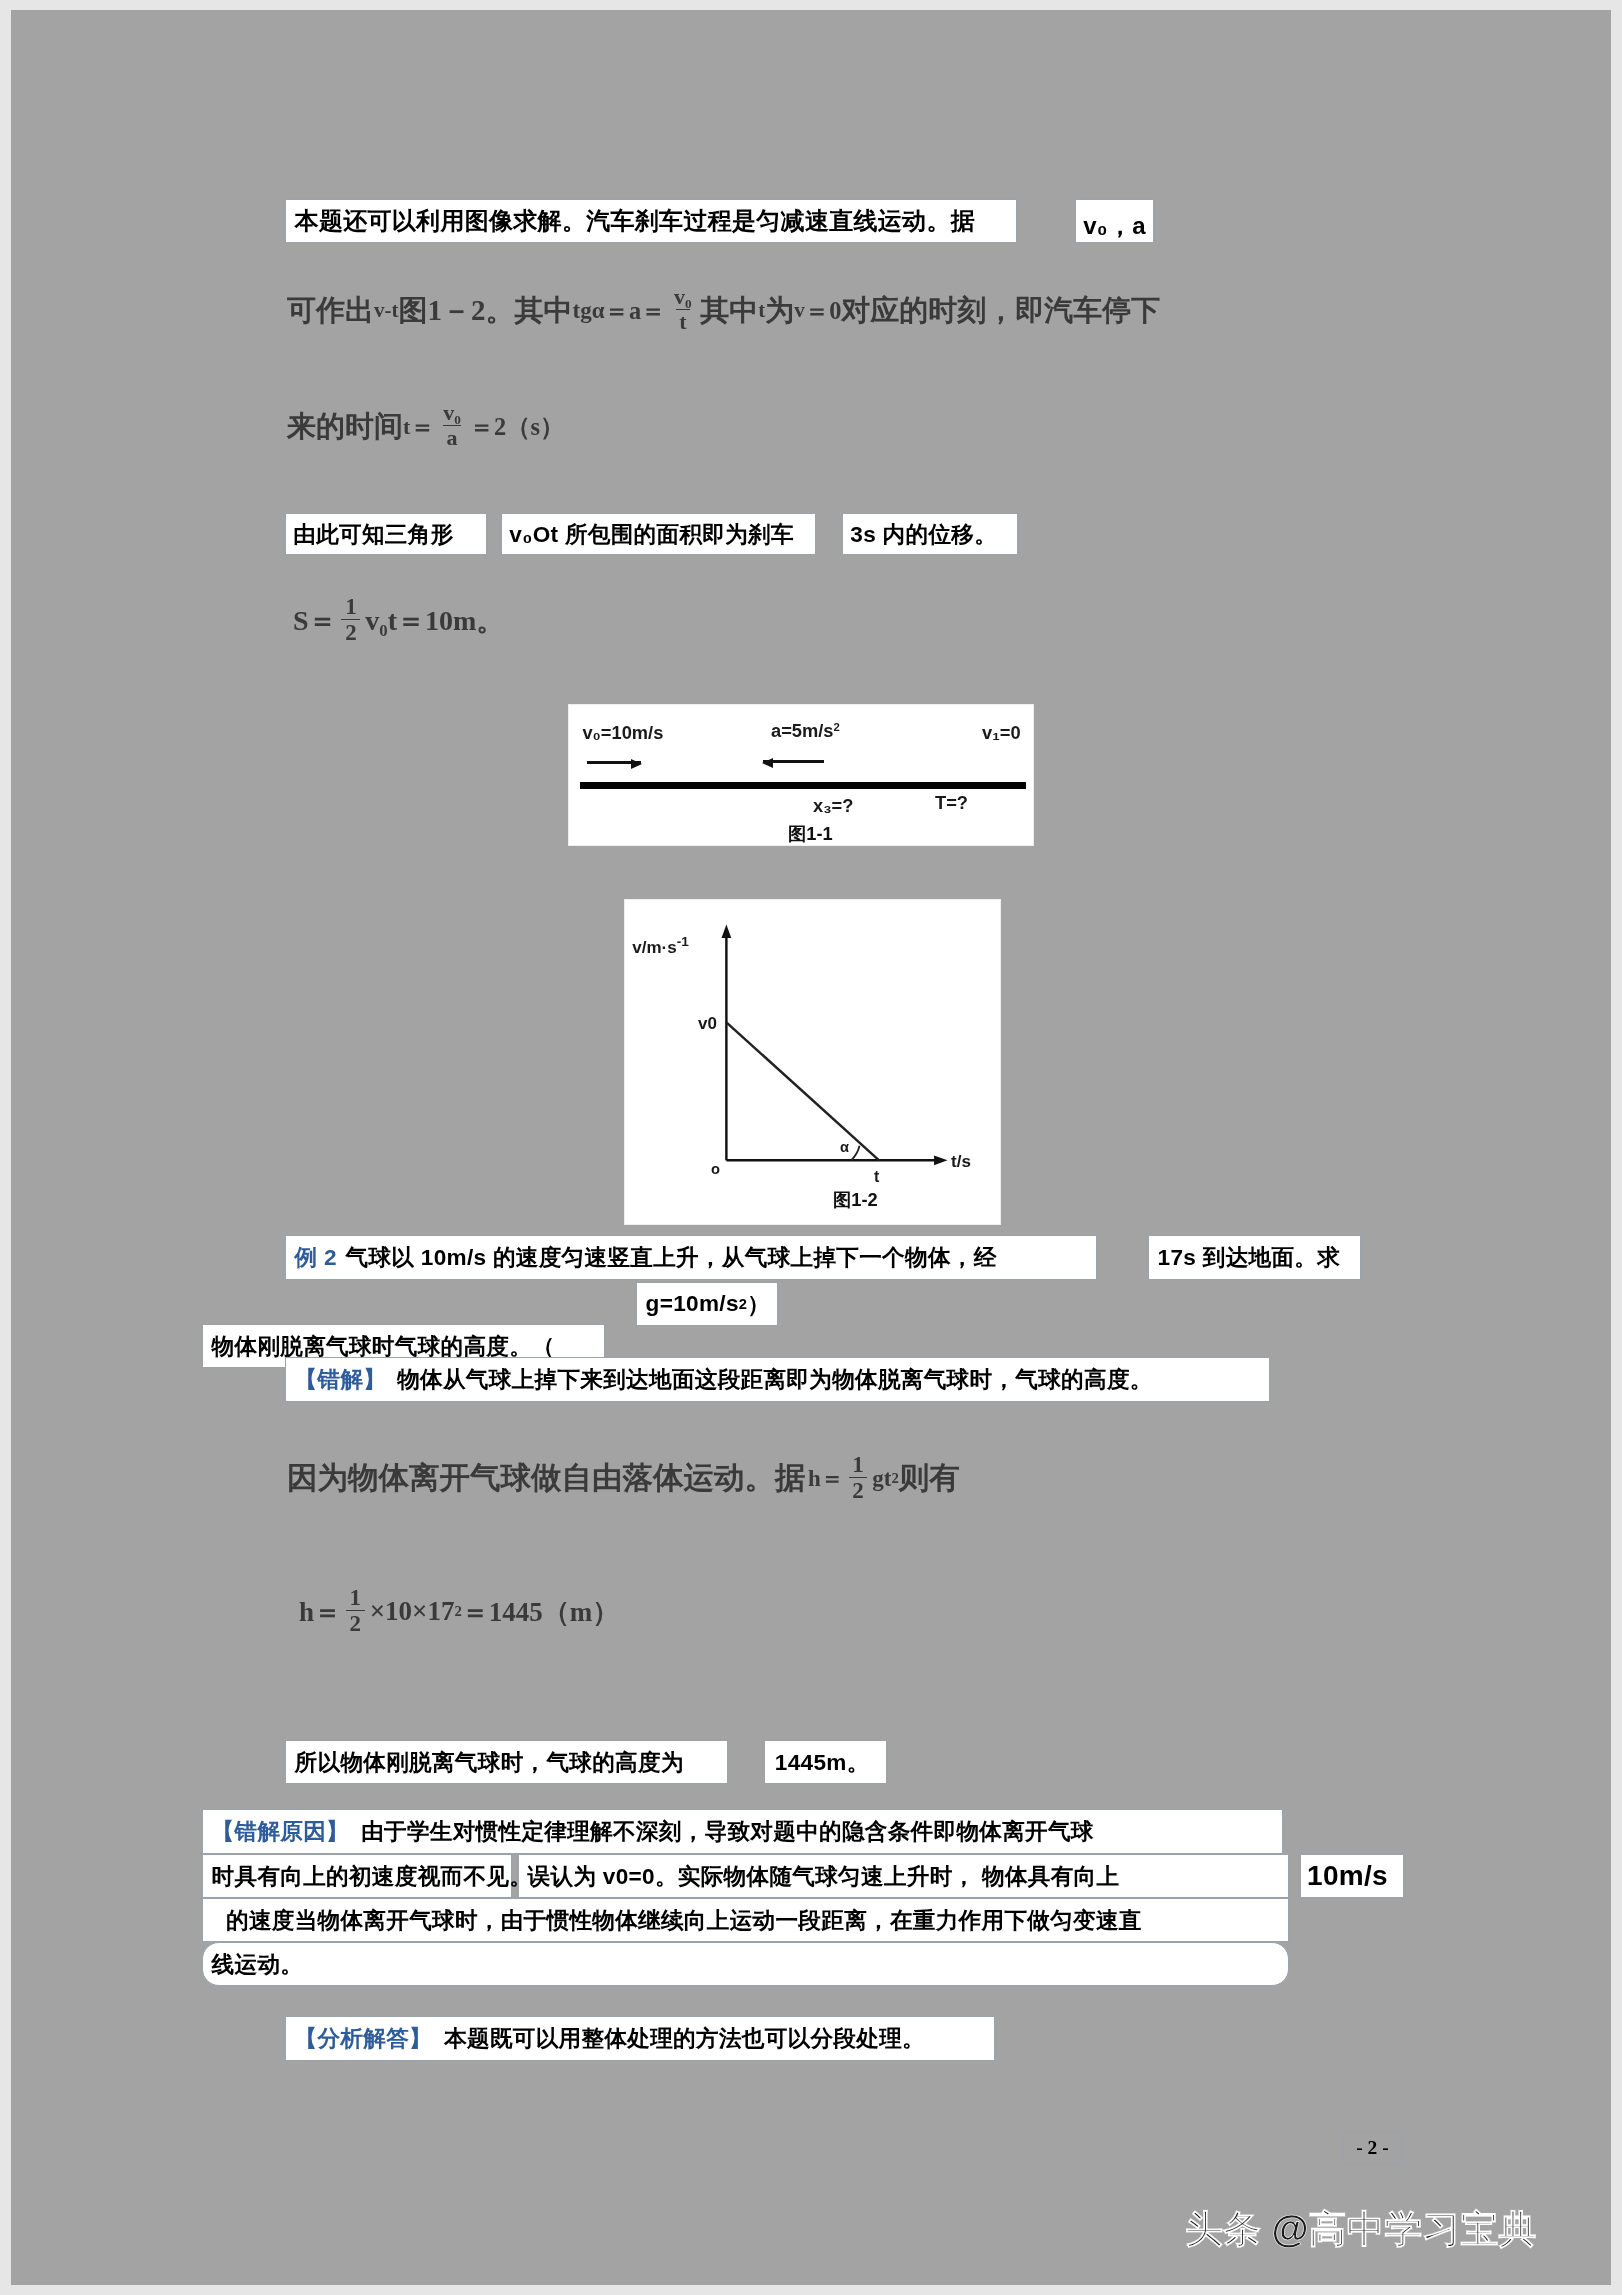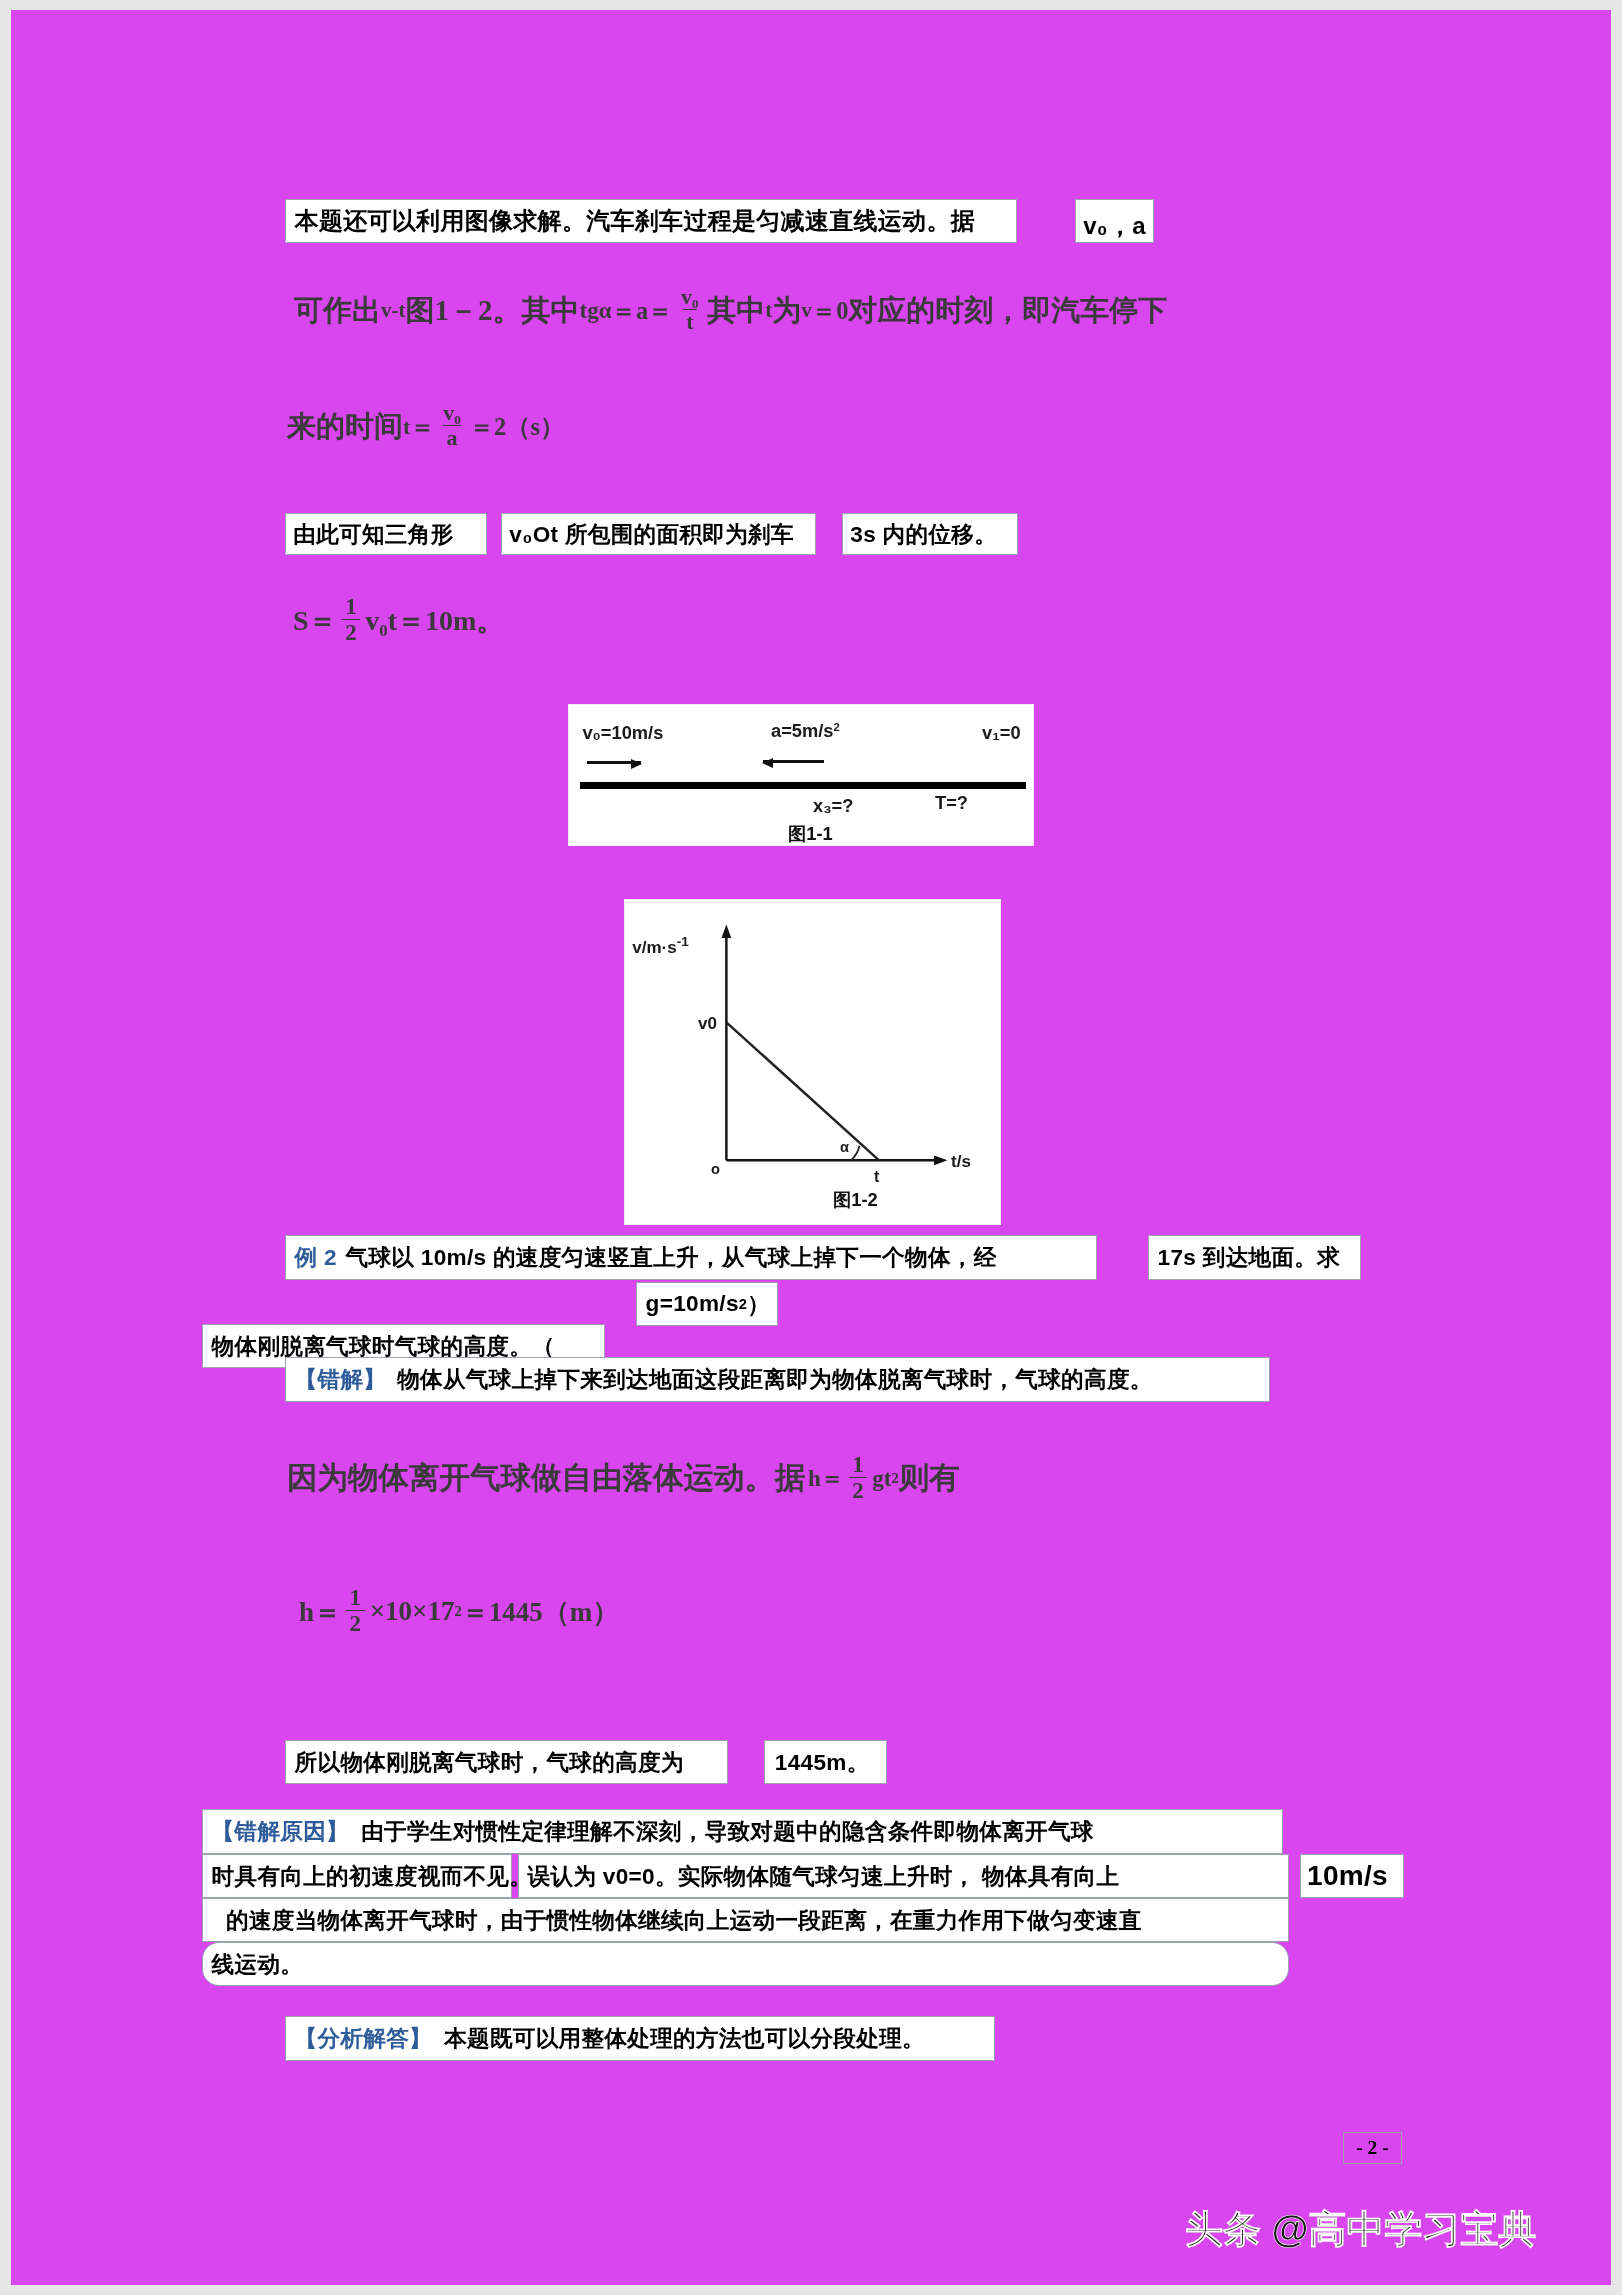--- a/index.html
+++ b/index.html
@@ -15,21 +15,21 @@
     color: #000000;
     overflow: hidden;
   }
 
   
   .page {
     position: absolute;
     left: 0; top: 0;
     width: 1622px;
     height: 2295px;
-    background: #d946ef;
+    background: #a3a3a3;
     text-decoration: underline;
   }
   .edge {
     position: absolute;
     background: #e6e6e6;
   }
   .edge-l { left: 0;    top: 0; width: 11px; height: 2295px; }
   .edge-r { right: 0;   top: 0; width: 11px; height: 2295px; }
   .edge-t { left: 0;    top: 0; width: 1622px; height: 9.8px; }
   .edge-b { left: 0; bottom: 0; width: 1622px; height: 9.8px; }
@@ -173,21 +173,21 @@
   <div class="edge edge-t"></div>
   <div class="edge edge-b"></div>
 
   <div class="tbox" style="left:285px; top:199px; width:732px; height:44px; padding-left:8.6px; font-size:24px;">
     <span>本题还可以利用图像求解。汽车刹车过程是匀减速直线运动。据</span>
   </div>
   <div class="tbox" style="left:1075px; top:199px; width:79px; height:44px; justify-content:center; font-size:24px;align-items:flex-end;">
     <span>v₀，a</span>
   </div>
 
-  <div class="mathline" style="left:294px; top:287px; font-size:29px; font-weight:700;">
+  <div class="mathline" style="left:287px; top:287px; font-size:29px; font-weight:700;">
     <span>可作出</span>
     <span style="font-size:21px;">v</span>
     <span style="font-size:21px;">-t</span>
     <span>图1－2。其中</span>
     <span style="font-size:23px;">tgα</span>
     <span style="font-size:24.4px;">＝a＝</span>
     <span class="frac" style="font-size:22px;">
       <span class="num">v₀</span>
       <span class="den">t</span>
     </span>

